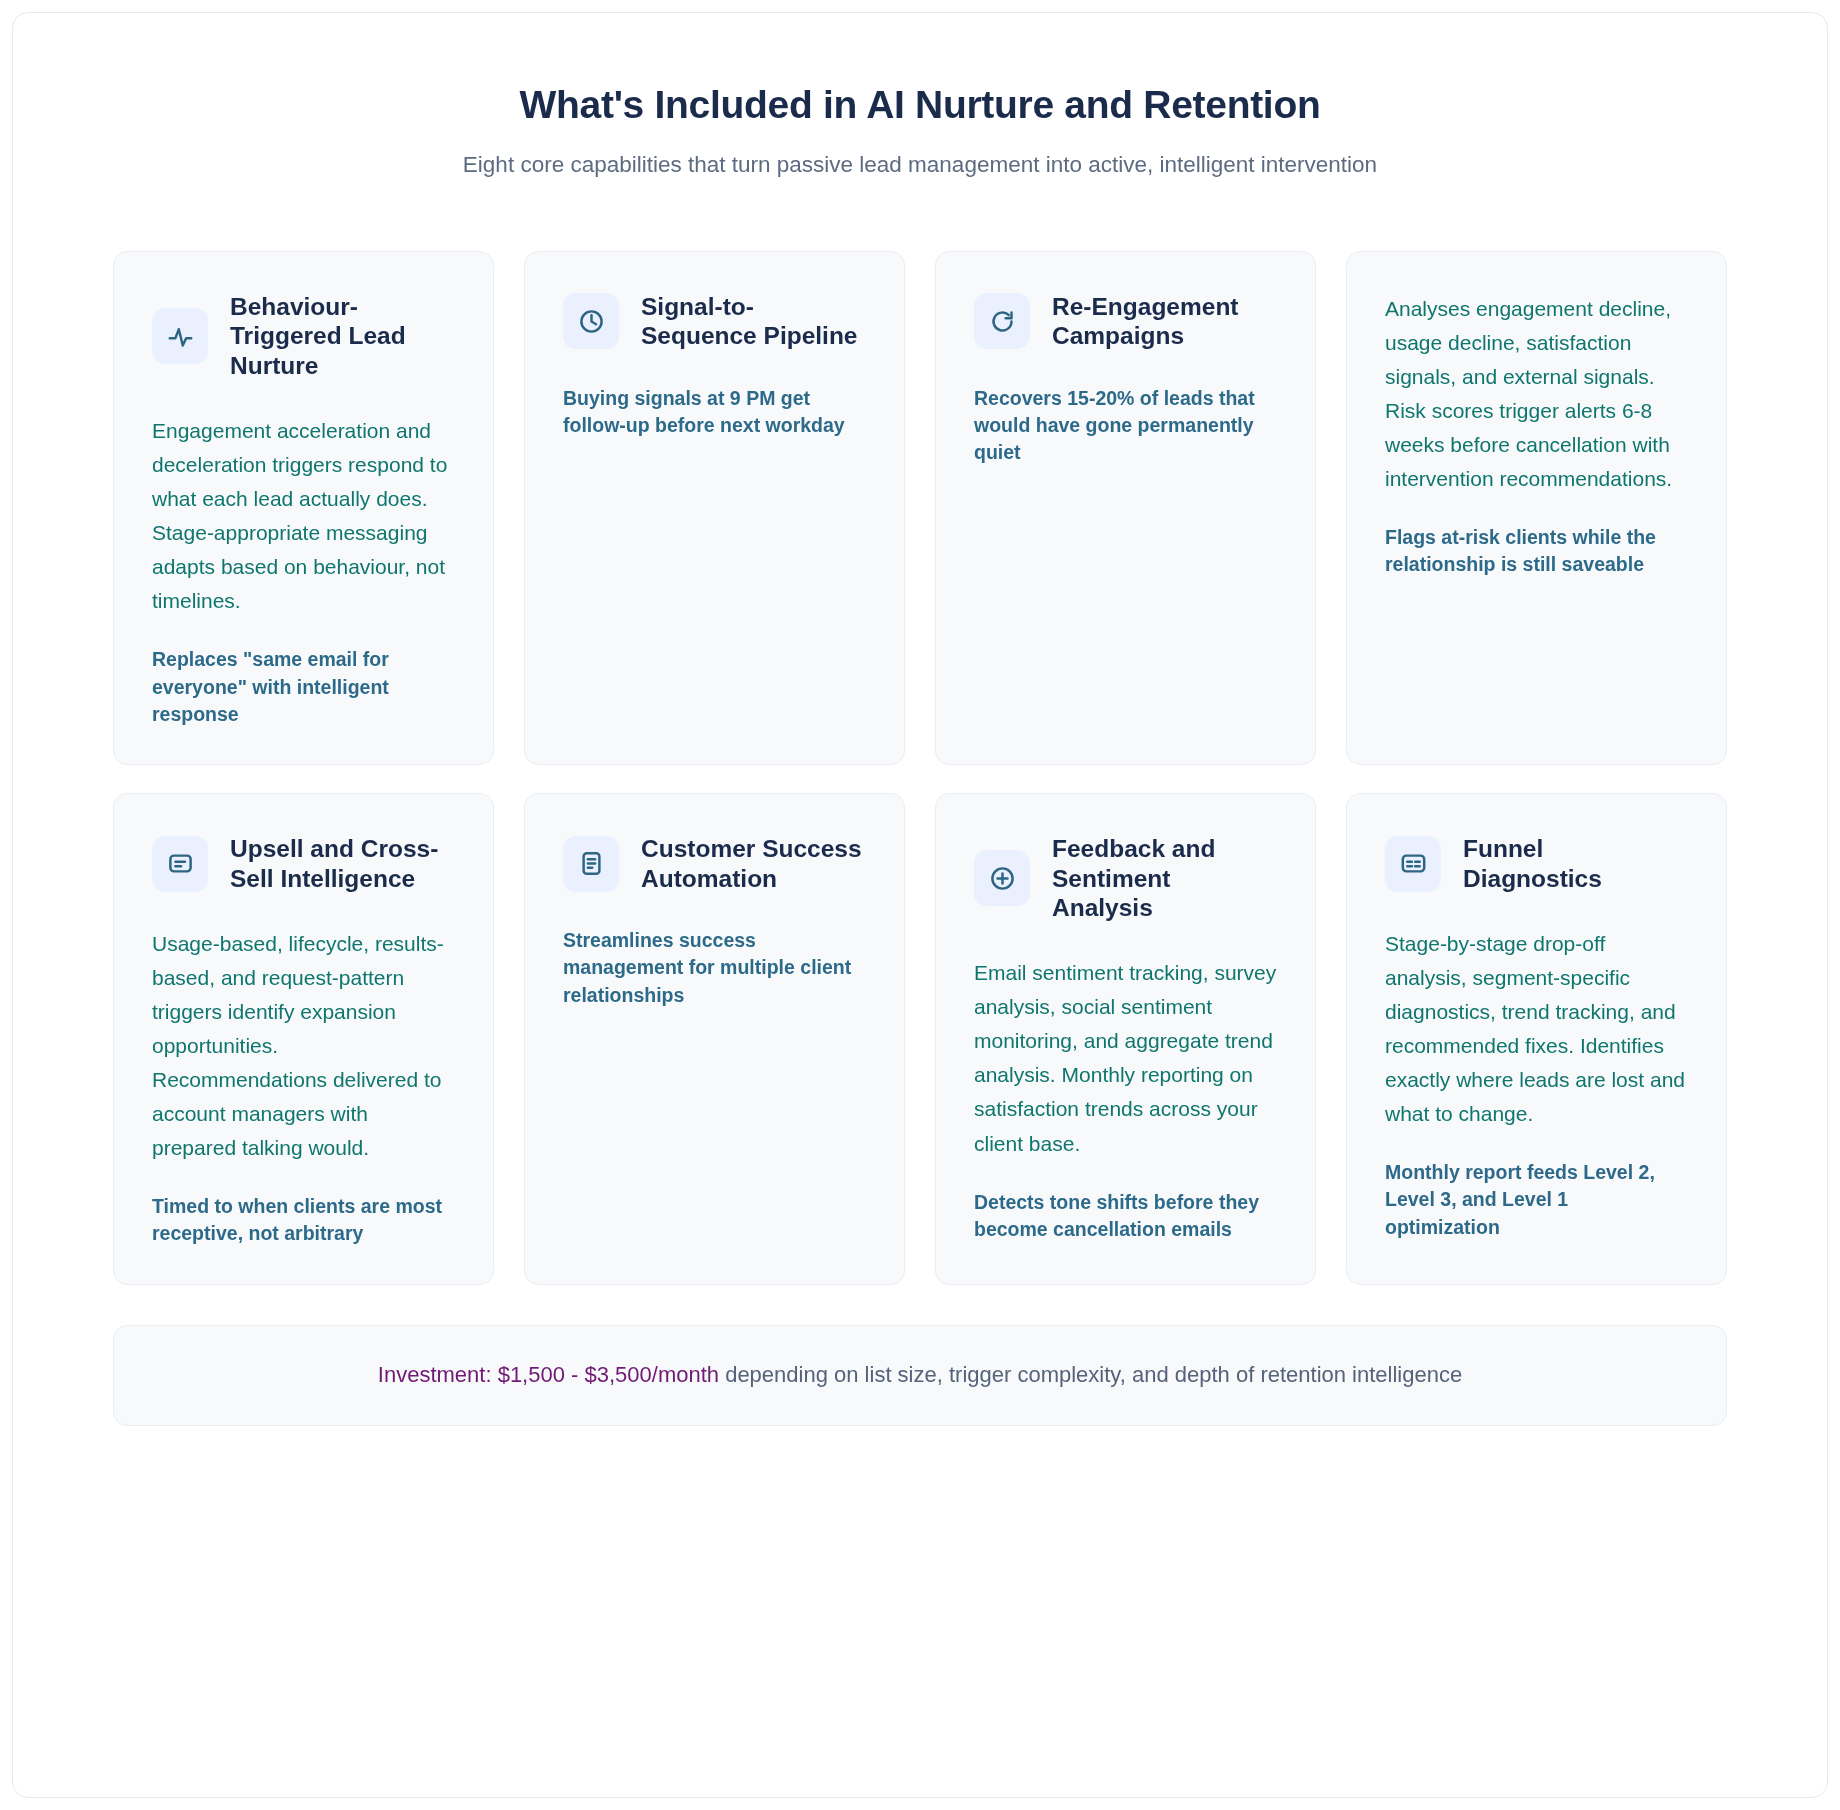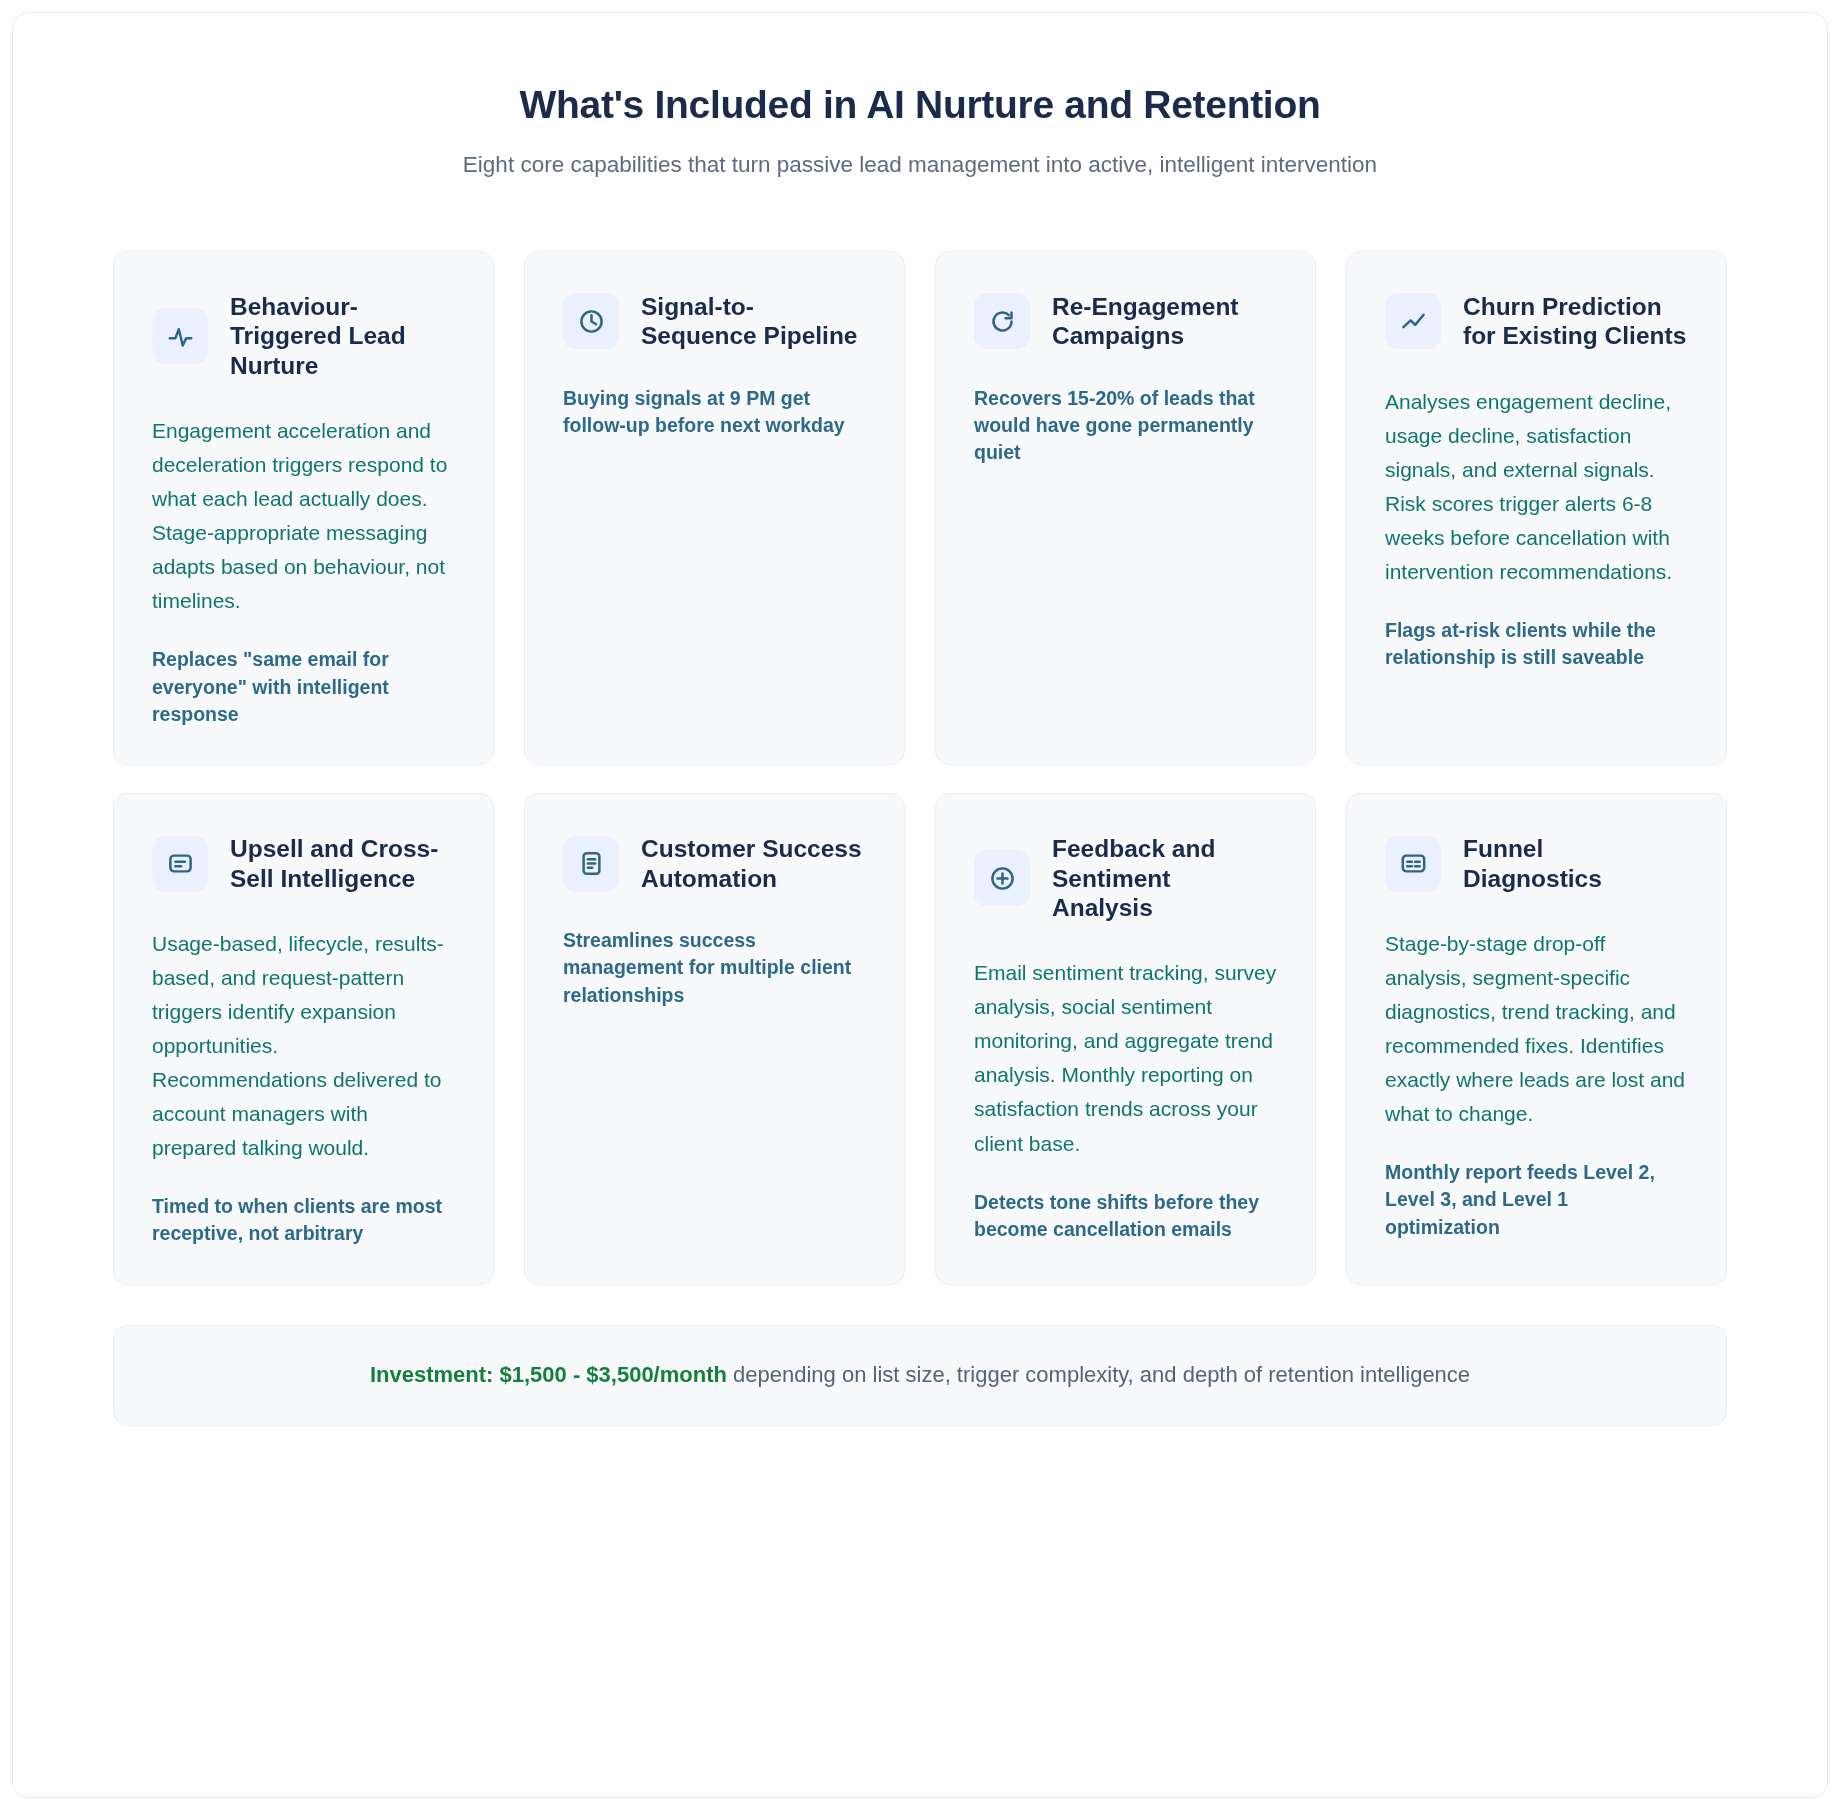--- a/index.html
+++ b/index.html
@@ -104,22 +104,22 @@
     background: #f7f9fb;
     border: 1px solid #eaeef3;
     border-radius: 14px;
     padding: 34px 30px;
     text-align: center;
     font-size: 22px;
     color: #55637a;
     line-height: 1.4;
   }
   .footer-banner b {
-    color: #15803d;
-    font-weight: bold;
+    color: #701a75;
+    font-weight: normal;
   }
 </style>
 </head>
 <body>
 
 <div class="page">
   <div class="panel">
 
     <div class="header">
       <h1 class="page-title">What's Included in AI Nurture and Retention</h1>
@@ -157,28 +157,20 @@
               <svg viewBox="0 0 24 24">
                 <path d="M20 12a8 8 0 1 1-2.4-5.7"></path>
                 <polyline points="20,4 20,9.2 14.8,9.2"></polyline>
               </svg>
             </div>
             <div class="card-title">Re-Engagement Campaigns</div>
           </div>
           <div class="card-highlight">Recovers 15-20% of leads that would have gone permanently quiet</div>
         </div>
         <div class="card">
-          <div class="card-head">
-            <div class="icon-box">
-              <svg viewBox="0 0 24 24">
-                <polyline points="3,17 9.5,11 13.5,15 21,6"></polyline>
-              </svg>
-            </div>
-            <div class="card-title">Churn Prediction for Existing Clients</div>
-          </div>
           <div class="card-desc">Analyses engagement decline, usage decline, satisfaction signals, and external signals. Risk scores trigger alerts 6-8 weeks before cancellation with intervention recommendations.</div>
           <div class="card-highlight">Flags at-risk clients while the relationship is still saveable</div>
         </div>
         <div class="card">
           <div class="card-head">
             <div class="icon-box">
               <svg viewBox="0 0 24 24">
                 <rect x="3" y="5" width="18" height="14" rx="3.2"></rect>
                 <line x1="7.5" y1="10.5" x2="16" y2="10.5"></line>
                 <line x1="7.5" y1="14.5" x2="12.5" y2="14.5"></line>

